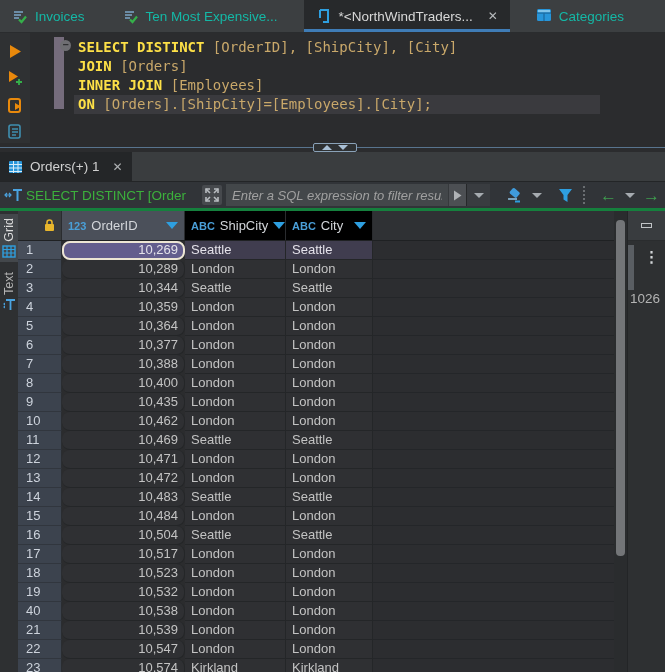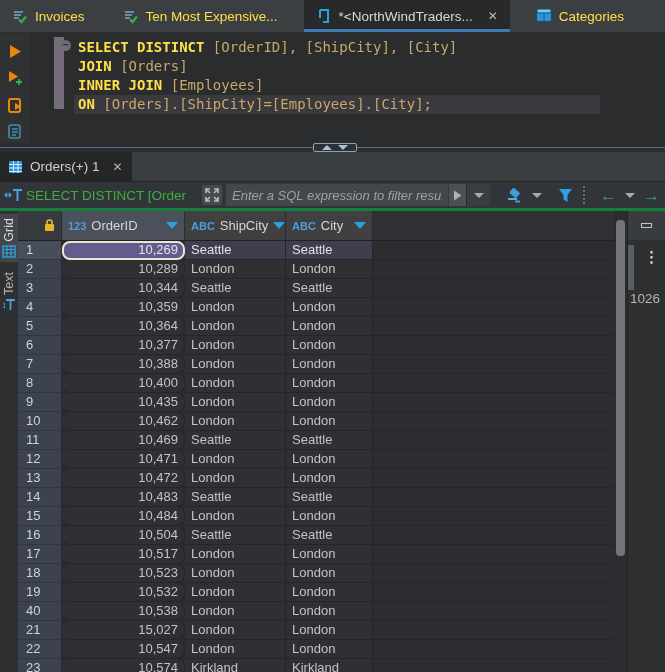--- a/index.html
+++ b/index.html
@@ -4,21 +4,21 @@
 <style>
   * { margin:0; padding:0; box-sizing:border-box; }
   html,body { width:665px; height:672px; overflow:hidden; background:#2b2c2e;
     font-family:"Liberation Sans", sans-serif; color:#c7c7c7; }
   .app { width:665px; height:672px; display:flex; flex-direction:column; }
 
   
   .tabbar { height:33px; background:#3c3f41; display:flex; align-items:stretch;
     border-bottom:1px solid #2a2c2e; flex:none; overflow:hidden; }
   .etab { display:flex; align-items:center; gap:7px; padding:0 12px; font-size:13.5px;
-    color:#fde047; white-space:nowrap; position:relative; cursor:default; }
+    color:#14b8a6; white-space:nowrap; position:relative; cursor:default; }
   .etab.active { background:#27292b; color:#d8d8d8; }
   .etab.active::after { content:""; position:absolute; left:0; right:0; bottom:0;
     height:3px; background:#3f7cb6; }
   .etab .close { margin-left:8px; font-size:12px; color:#b9bcbe; }
   .icon16 { width:16px; height:16px; flex:none; position:relative; display:inline-block; }
   .gap-tab { width:14px; flex:none; }
 
   
   .editor { height:110px; background:#2b2c2e; display:flex; flex:none; position:relative; }
   .ed-toolbar { width:30px; flex:none; display:flex; flex-direction:column; align-items:center;
@@ -78,21 +78,21 @@
   .rbody { flex:1; display:flex; min-height:0; background:#2b2c2e; }
   .side-strip { width:18px; flex:none; background:#2e3032; display:flex; flex-direction:column;
     align-items:center; padding-top:3px; gap:6px; }
   .side-tab { display:flex; flex-direction:column; align-items:center; gap:3px; padding:4px 0;
     width:18px; }
   .side-tab.active { background:#43474b; }
   .vlabel { writing-mode:vertical-rl; transform:rotate(180deg); font-size:12.5px; color:#b5b5b5; }
   .side-tab.active .vlabel { color:#dadada; }
 
   .grid-zone { flex:1; display:flex; flex-direction:column; min-width:0; }
-  .ghead { height:30px; flex:none; display:flex; background:#404040; border-bottom:1px solid #1f2123;
+  .ghead { height:30px; flex:none; display:flex; background:#000000; border-bottom:1px solid #1f2123;
     font-size:13px; color:#d3d6da; align-items:stretch; }
   .ghc { display:flex; align-items:center; border-right:1px solid #2a2c2f; padding:0 6px; gap:5px; }
   .gh-corner { width:44px; flex:none; justify-content:flex-end; background:#383b3e; }
   .gh-col1 { width:123px; flex:none; background:#4b505a; }
   .gh-col2 { width:101px; flex:none; }
   .gh-col3 { width:87px; flex:none; }
   .gh-fill { flex:1; border-right:none; background:#2f3134; }
   .type-badge { color:#4a9fd8; font-size:11px; font-weight:bold; letter-spacing:0; }
   .sort-caret { margin-left:auto; width:0; height:0; border-left:6px solid transparent;
     border-right:6px solid transparent; border-top:7px solid #2e9fe0; }
@@ -492,21 +492,21 @@
   <div class="grid-row">
     <div class="rownum">40</div>
     <div class="cell c1">10,538</div>
     <div class="cell c2">London</div>
     <div class="cell c3">London</div>
     <div class="rfill"></div>
   </div>
 
   <div class="grid-row">
     <div class="rownum">21</div>
-    <div class="cell c1">15,027</div>
+    <div class="cell c1">10,539</div>
     <div class="cell c2">London</div>
     <div class="cell c3">London</div>
     <div class="rfill"></div>
   </div>
 
   <div class="grid-row">
     <div class="rownum">22</div>
     <div class="cell c1">10,547</div>
     <div class="cell c2">London</div>
     <div class="cell c3">London</div>

